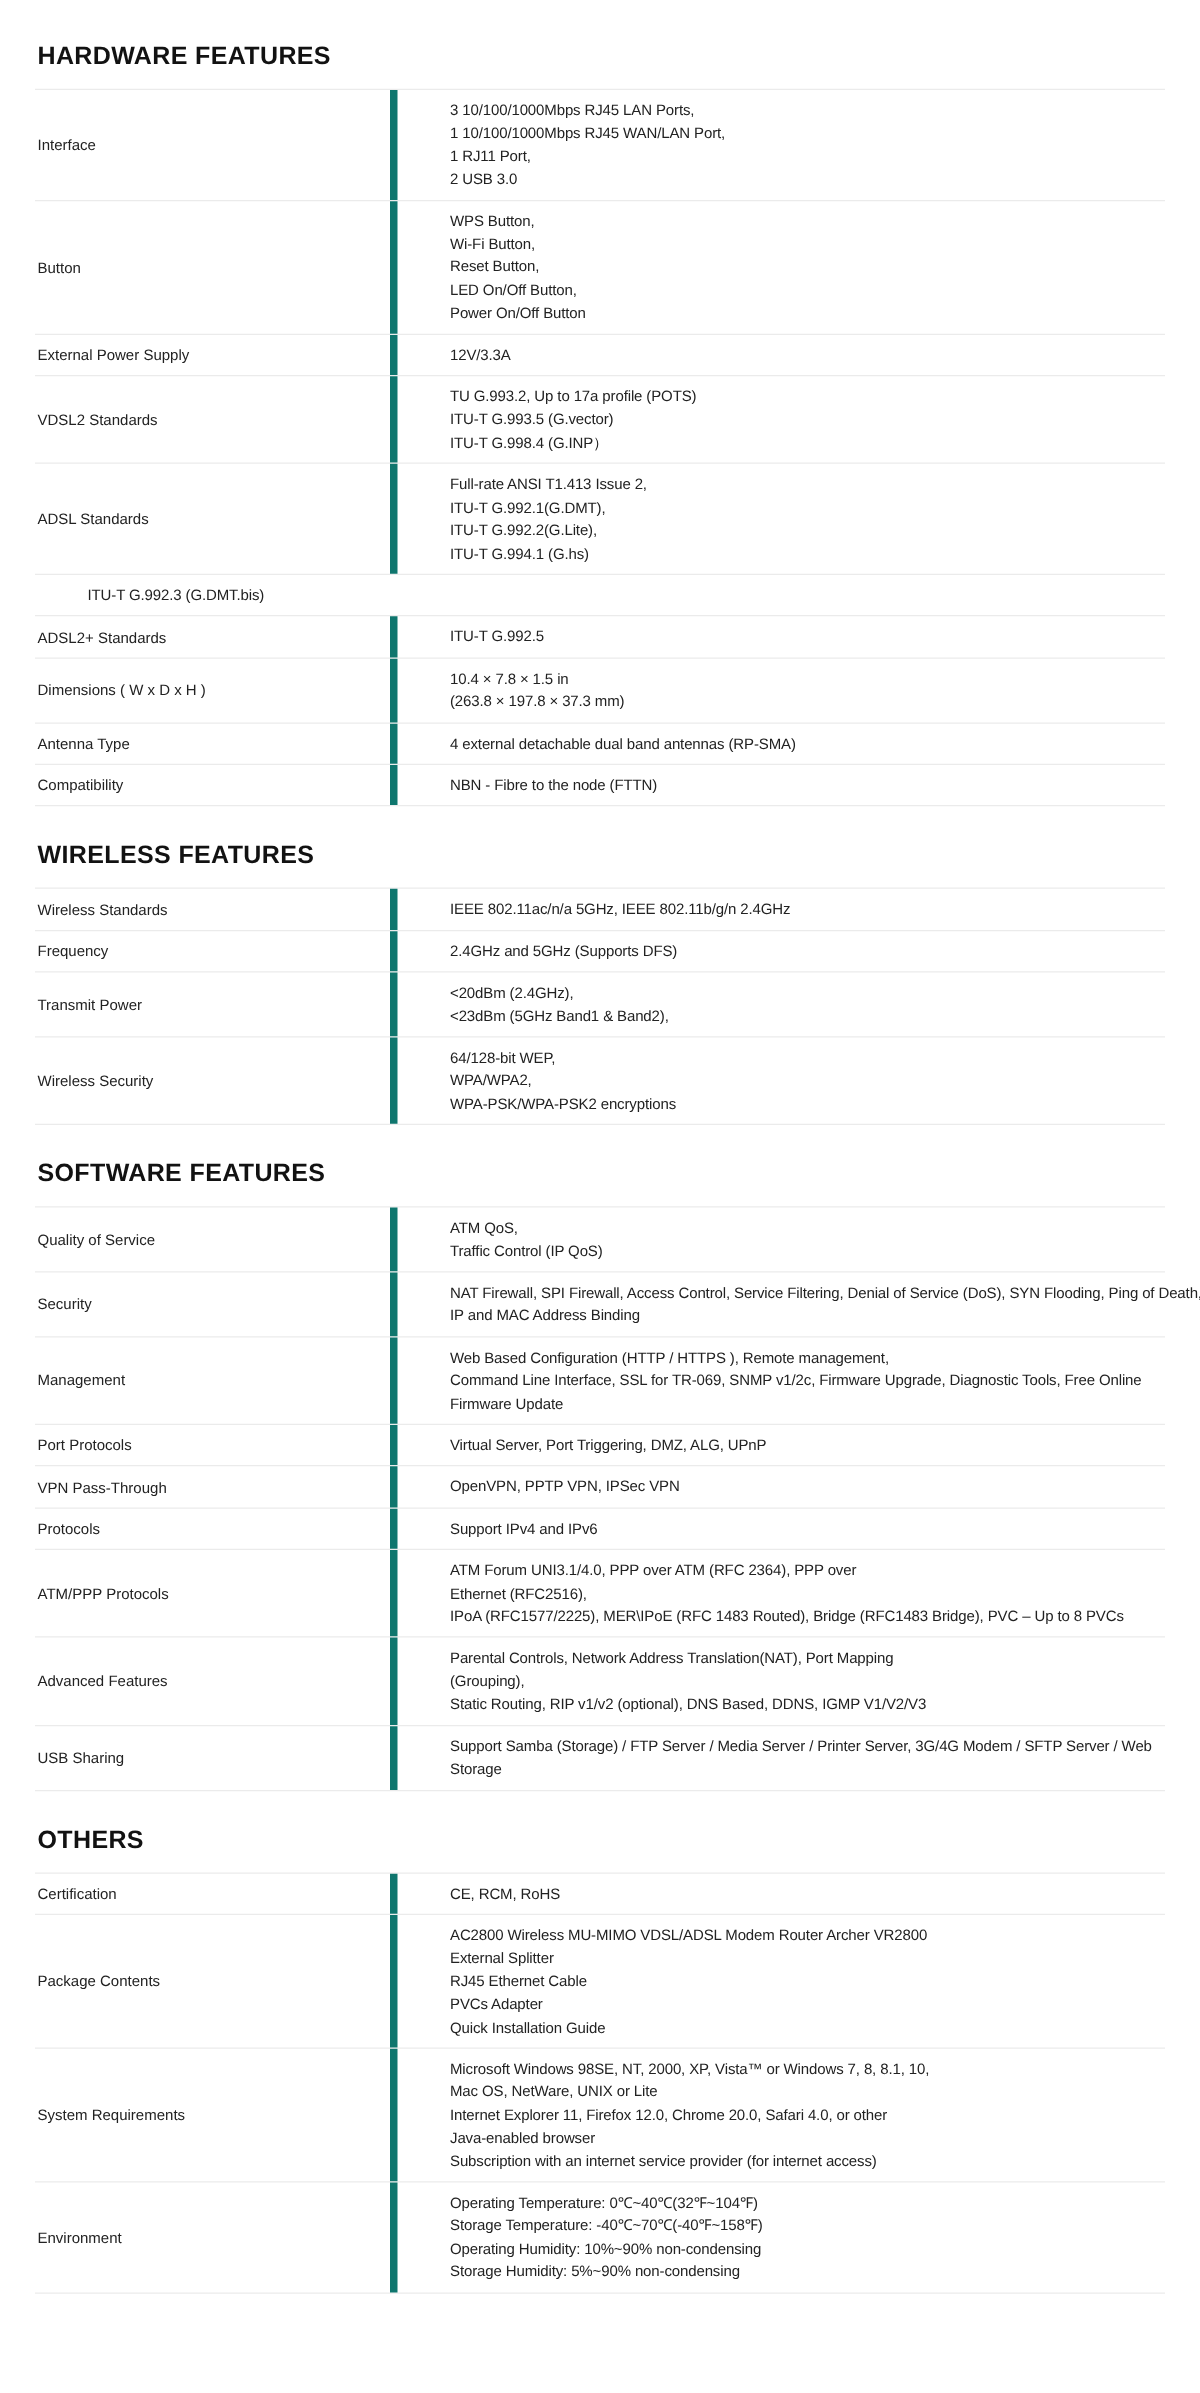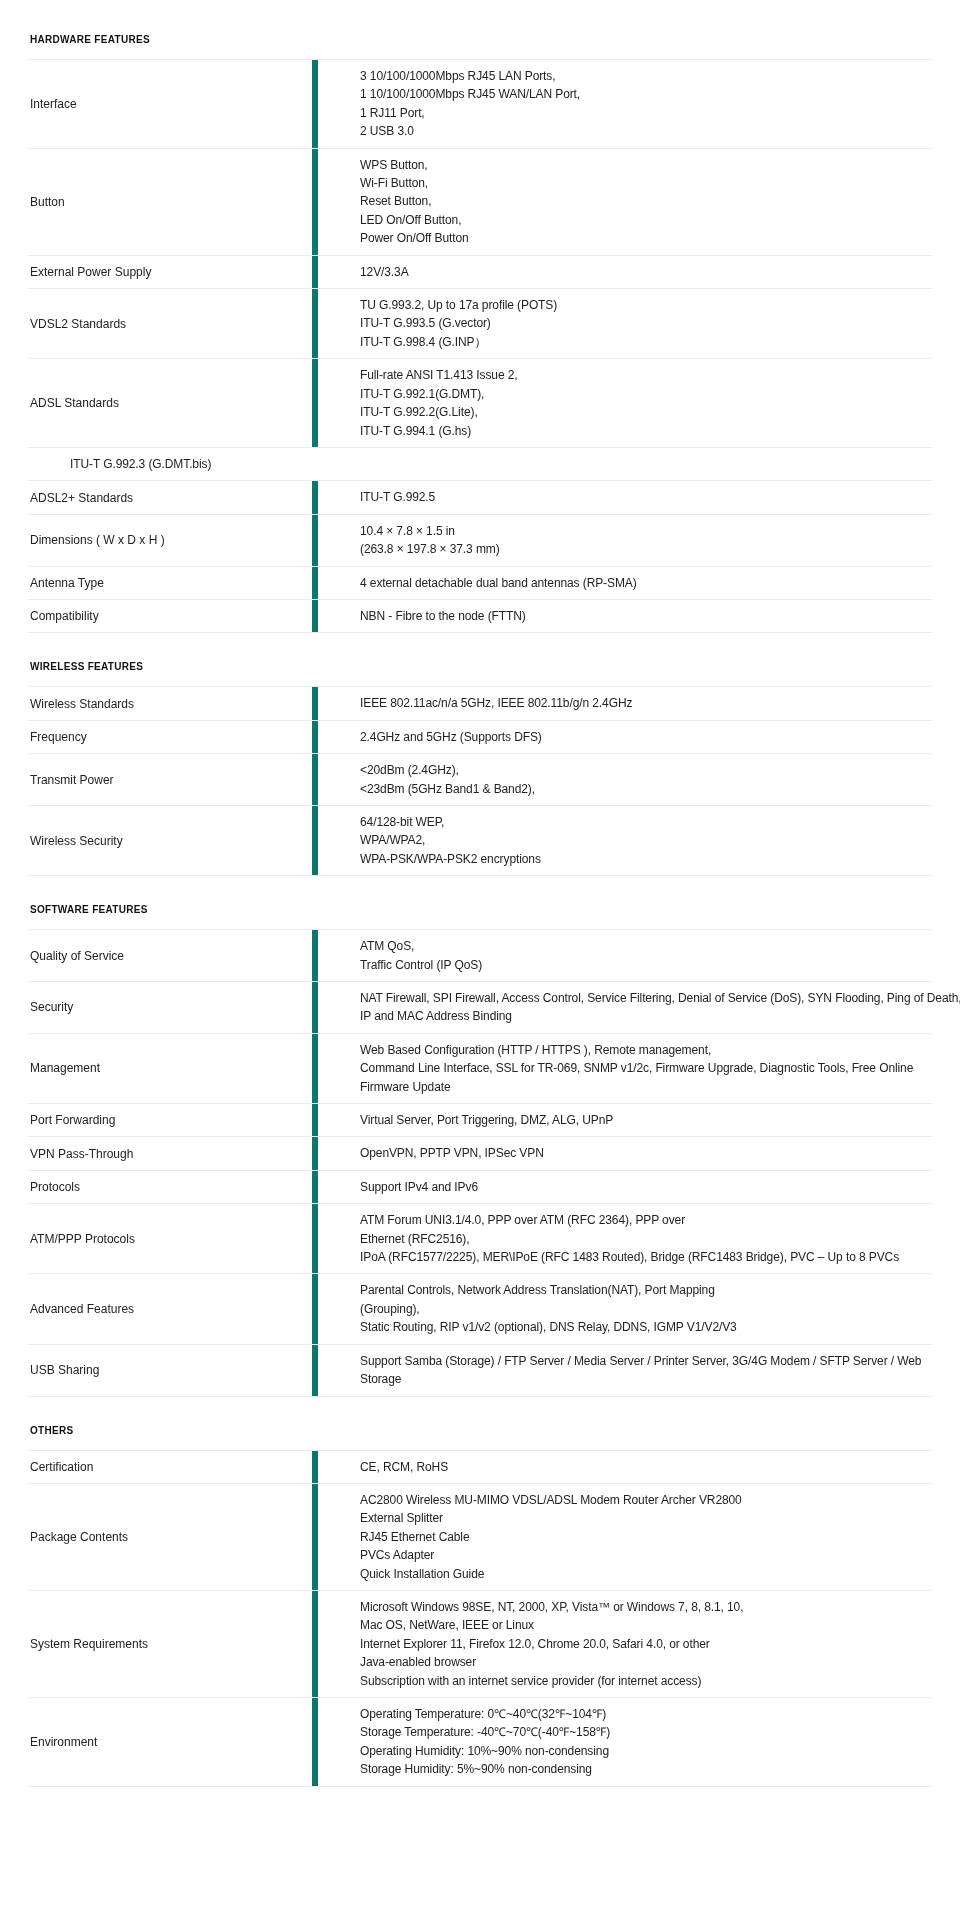--- a/index.html
+++ b/index.html
@@ -8,21 +8,21 @@
     min-height:1914px;
     background:#ffffff;
     font-family:"Liberation Sans",sans-serif;
     color:#222222;
     overflow-x:hidden;
   }
   .page{padding:34px 28px 20px;box-sizing:border-box;}
   .section{margin-top:28px;}
   .section:first-child{margin-top:0;}
   .section-title{
-    font-size:10px;
+    font-size:20px;
     font-weight:700;
     color:#121212;
     letter-spacing:.3px;
     margin:0 0 14px 2px;
   }
   .spec-table{width:100%;}
   .spec-row{display:flex;border-top:1px solid #ebebeb;}
   .spec-table .spec-row:last-child{border-bottom:1px solid #ebebeb;}
   .spec-label{
     flex:0 0 290px;
@@ -196,21 +196,21 @@
   <div class="spec-row">
     <div class="spec-label">Management</div>
     <div class="spec-value">
               <div class="line">Web Based Configuration (HTTP / HTTPS ), Remote management,</div>
               <div class="line">Command Line Interface, SSL for TR-069, SNMP v1/2c, Firmware Upgrade, Diagnostic Tools, Free Online</div>
               <div class="line">Firmware Update</div>
             </div>
   </div>
 
   <div class="spec-row">
-    <div class="spec-label">Port Forwarding</div>
+    <div class="spec-label">Port Protocols</div>
     <div class="spec-value">
               <div class="line">Virtual Server, Port Triggering, DMZ, ALG, UPnP</div>
             </div>
   </div>
 
   <div class="spec-row">
     <div class="spec-label">VPN Pass-Through</div>
     <div class="spec-value">
               <div class="line">OpenVPN, PPTP VPN, IPSec VPN</div>
             </div>
@@ -230,21 +230,21 @@
               <div class="line">Ethernet (RFC2516),</div>
               <div class="line">IPoA (RFC1577/2225), MER\IPoE (RFC 1483 Routed), Bridge (RFC1483 Bridge), PVC – Up to 8 PVCs</div>
             </div>
   </div>
 
   <div class="spec-row">
     <div class="spec-label">Advanced Features</div>
     <div class="spec-value">
               <div class="line">Parental Controls, Network Address Translation(NAT), Port Mapping</div>
               <div class="line">(Grouping),</div>
-              <div class="line">Static Routing, RIP v1/v2 (optional), DNS Relay, DDNS, IGMP V1/V2/V3</div>
+              <div class="line">Static Routing, RIP v1/v2 (optional), DNS Based, DDNS, IGMP V1/V2/V3</div>
             </div>
   </div>
 
   <div class="spec-row">
     <div class="spec-label">USB Sharing</div>
     <div class="spec-value">
               <div class="line">Support Samba (Storage) / FTP Server / Media Server / Printer Server, 3G/4G Modem / SFTP Server / Web</div>
               <div class="line">Storage</div>
             </div>
   </div>
@@ -269,21 +269,21 @@
               <div class="line">RJ45 Ethernet Cable</div>
               <div class="line">PVCs Adapter</div>
               <div class="line">Quick Installation Guide</div>
             </div>
   </div>
 
   <div class="spec-row">
     <div class="spec-label">System Requirements</div>
     <div class="spec-value">
               <div class="line">Microsoft Windows 98SE, NT, 2000, XP, Vista™ or Windows 7, 8, 8.1, 10,</div>
-              <div class="line">Mac OS, NetWare, IEEE or Linux</div>
+              <div class="line">Mac OS, NetWare, UNIX or Lite</div>
               <div class="line">Internet Explorer 11, Firefox 12.0, Chrome 20.0, Safari 4.0, or other</div>
               <div class="line">Java-enabled browser</div>
               <div class="line">Subscription with an internet service provider (for internet access)</div>
             </div>
   </div>
 
   <div class="spec-row">
     <div class="spec-label">Environment</div>
     <div class="spec-value">
               <div class="line">Operating Temperature: 0℃~40℃(32℉~104℉)</div>

